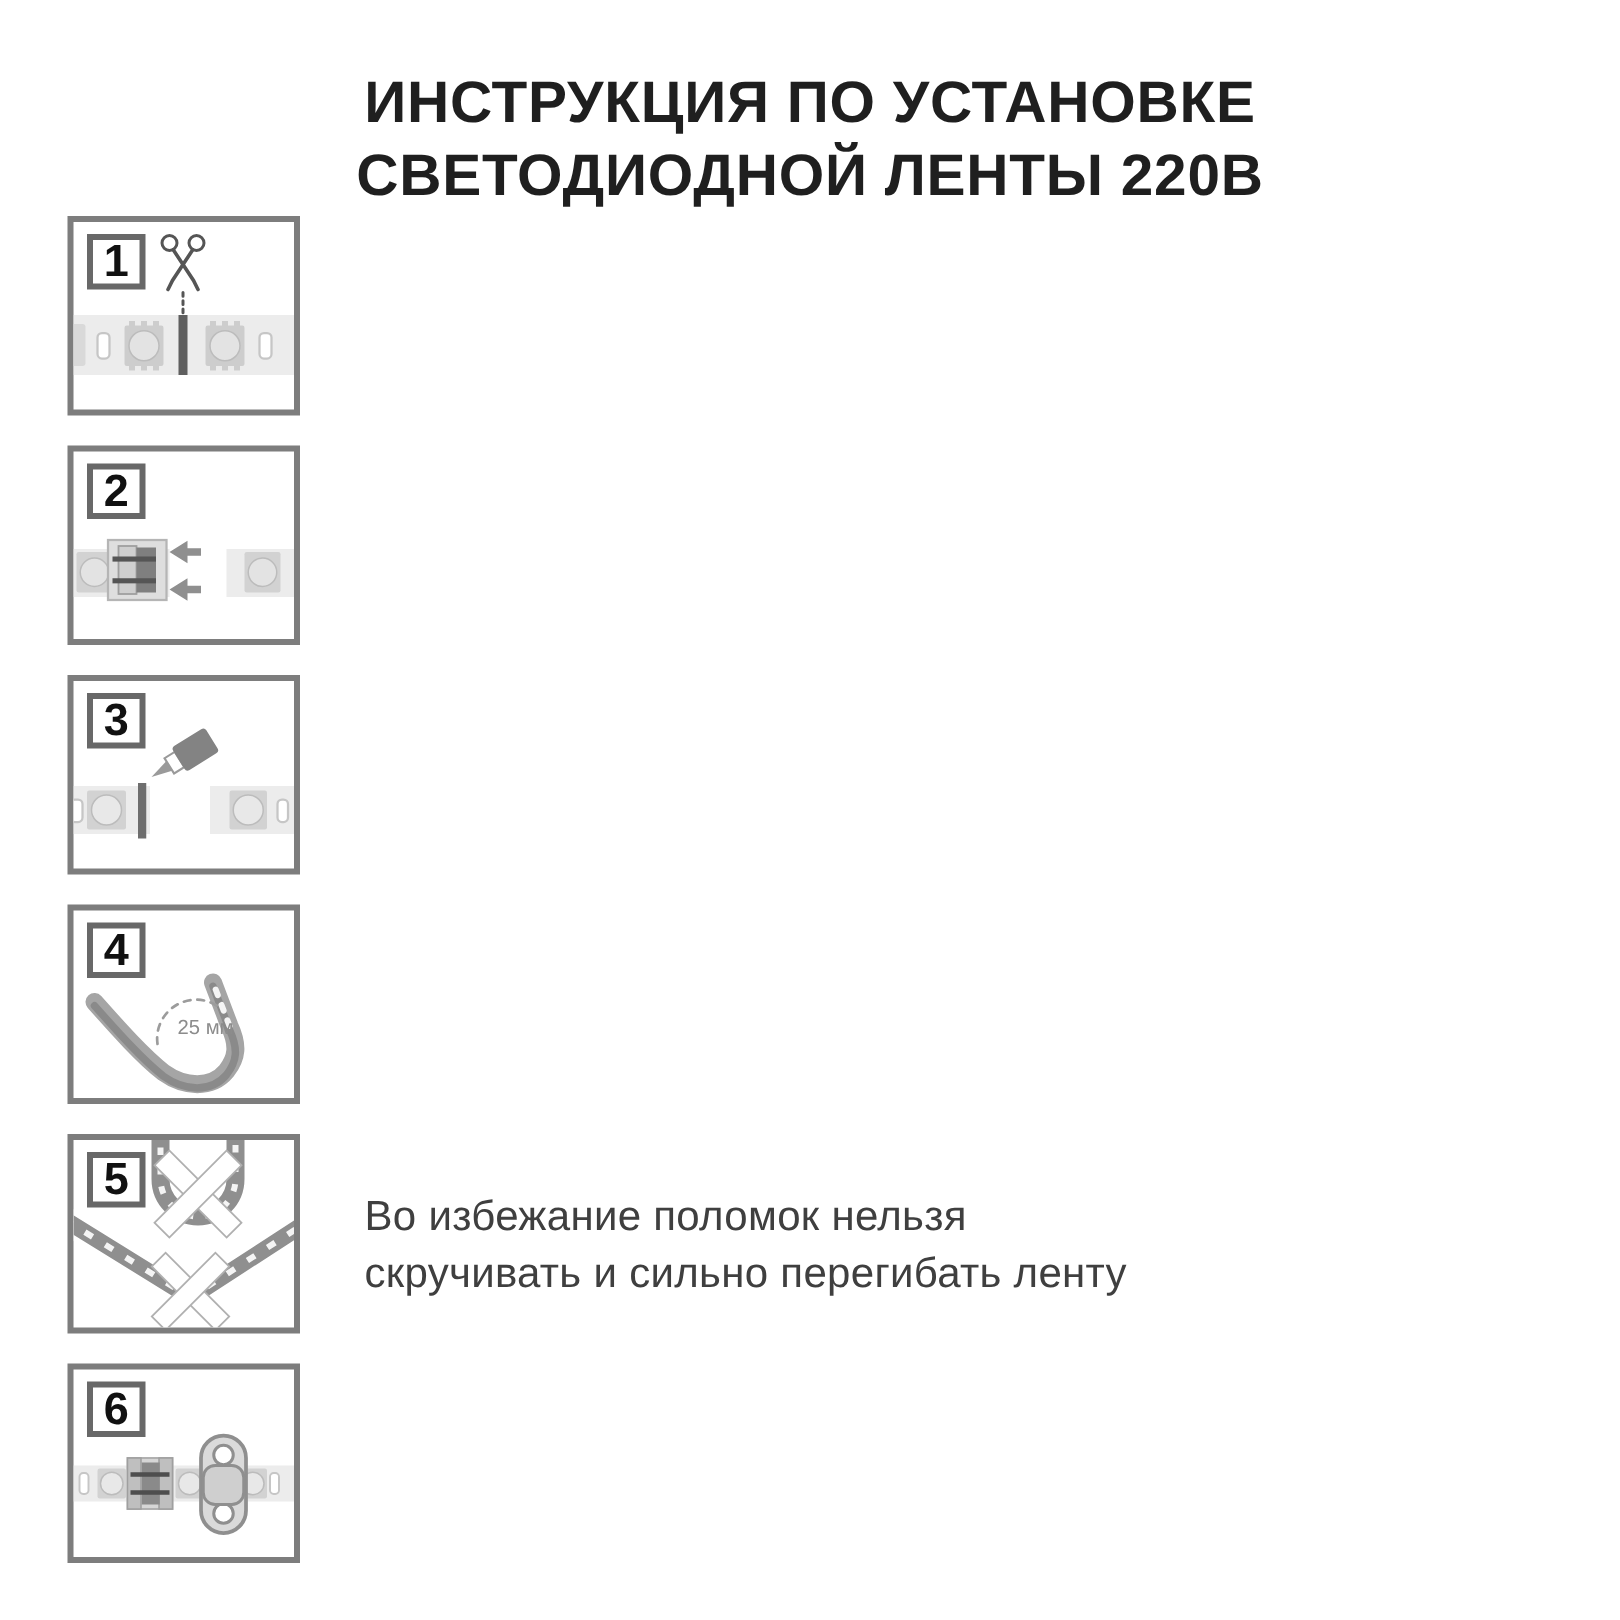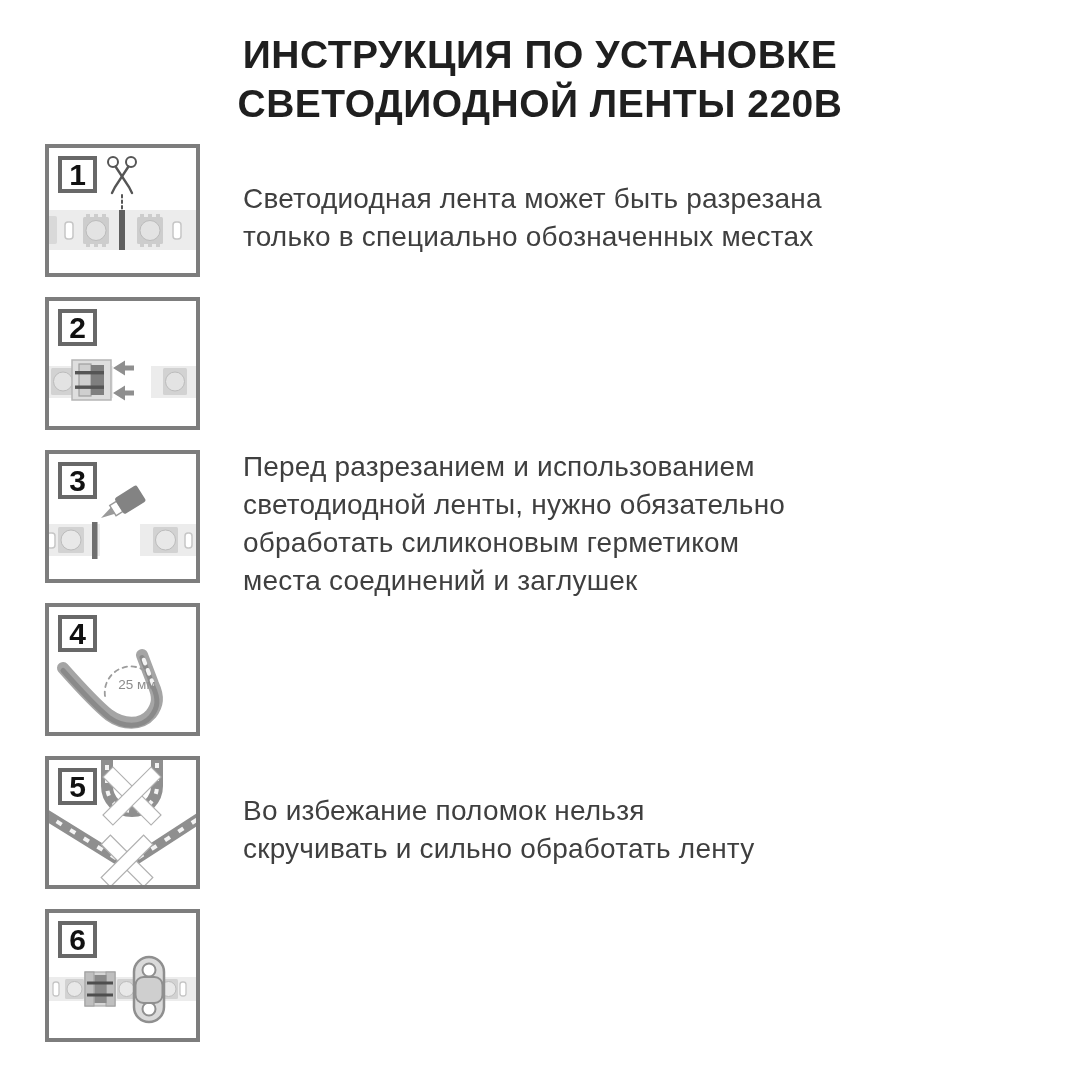--- a/index.html
+++ b/index.html
@@ -1,21 +1,21 @@
 <!DOCTYPE html>
 <html><head>
 <meta charset="utf-8">
 <style>
   html,body{margin:0;padding:0;background:#ffffff;}
   .page{
     position:relative;width:1080px;height:1080px;background:#ffffff;overflow:hidden;
     font-family:"Liberation Sans","DejaVu Sans",sans-serif;
   }
   .title{
-    position:absolute;top:30px;left:0;width:1080px;margin:0;
+    position:absolute;top:44px;left:0;width:1080px;margin:0;
     text-align:center;font-size:39px;line-height:49px;font-weight:700;
     color:#1f1f1f;letter-spacing:0.5px;white-space:pre-line;
   }
   .row{
     position:absolute;left:45px;display:flex;align-items:center;height:133px;
   }
   .illus{
     position:relative;flex:0 0 auto;width:147px;height:125px;
     border:4px solid #7d7d7d;background:#ffffff;overflow:hidden;
   }
@@ -69,22 +69,20 @@
           <circle cx="82" cy="14" r="5" stroke-width="2"></circle>
           <path d="M66.5,18.5 L80,39 L83,45" stroke-width="2.4"></path>
           <path d="M79.5,18.5 L66,39 L63,45" stroke-width="2.4"></path>
           <path d="M73,47 L73,61" stroke-width="2" stroke-dasharray="2.5,3"></path>
         </g>
       </svg>
       <div class="badge">
           <span>1</span>
         </div>
     </div>
-    <p class="desc">Светодиодная лента может быть разрезана
-только в специально обозначенных местах</p>
   </section>
 
   <section class="row r2">
     <div class="illus">
       <svg width="147" height="125" viewBox="0 0 147 125">
         <rect x="-2" y="65" width="66" height="32" fill="#ececec"></rect>
         <g>
           <rect x="2" y="67" width="24" height="27" rx="1.5" fill="#d2d2d2"></rect>
           <circle cx="14" cy="80.5" r="9.5" fill="#e3e3e3" stroke="#bcbcbc" stroke-width="1"></circle>
         </g>
@@ -128,24 +126,20 @@
         <g transform="translate(52,64) rotate(-32)">
           <polygon points="0,0 15,-4 15,4" fill="#9a9a9a"></polygon>
           <rect x="14" y="-6" width="8" height="12" fill="#ffffff" stroke="#9a9a9a" stroke-width="1.4"></rect>
           <rect x="21.5" y="-9.5" width="26" height="19" rx="2.5" fill="#838383"></rect>
         </g>
       </svg>
       <div class="badge">
           <span>3</span>
         </div>
     </div>
-    <p class="desc">Перед разрезанием и использованием
-светодиодной ленты, нужно обязательно
-обработать силиконовым герметиком
-места соединений и заглушек</p>
   </section>
 
   <section class="row r4">
     <div class="illus">
       <svg width="147" height="125" viewBox="0 0 147 125">
         <g fill="none" stroke-linecap="round" stroke-linejoin="round">
           <path d="M14,61 C30,79 46,97 60,108 C74,118 92,119 102,107 C109,98 110,90 104,77 L93,48" stroke="#ffffff" stroke-width="18"></path>
           <path d="M14,61 C30,79 46,97 60,108 C74,118 92,119 102,107 C109,98 110,90 104,77 L93,48" stroke="#a5a5a5" stroke-width="12"></path>
           <path d="M14,61 C30,79 46,97 60,108 C74,118 92,119 102,107 C109,98 110,90 104,77 L93,48" stroke="#8a8a8a" stroke-width="5" transform="translate(0,2.5)"></path>
           <path d="M104,77 L93,48" stroke="#ffffff" stroke-width="4" stroke-dasharray="4,7" opacity="0.9"></path>
@@ -179,21 +173,21 @@
         <g transform="rotate(45,78,101)">
           <rect x="48" y="94.5" width="60" height="13" fill="#ffffff" stroke="#b0b0b0" stroke-width="1.2"></rect>
           <rect x="71.5" y="71" width="13" height="60" fill="#ffffff" stroke="#b0b0b0" stroke-width="1.2"></rect>
         </g>
       </svg>
       <div class="badge">
           <span>5</span>
         </div>
     </div>
     <p class="desc">Во избежание поломок нельзя
-скручивать и сильно обработать ленту</p>
+скручивать и сильно перегибать ленту</p>
   </section>
 
   <section class="row r6">
     <div class="illus">
       <svg width="147" height="125" viewBox="0 0 147 125">
         <rect x="-2" y="64" width="151" height="24" fill="#ececec"></rect>
         <rect x="4" y="69" width="6" height="14" rx="2.5" fill="#ffffff" stroke="#c6c6c6" stroke-width="1.3"></rect>
         <g>
           <rect x="16" y="66" width="19" height="20" rx="1.5" fill="#d2d2d2"></rect>
           <circle cx="25.5" cy="76" r="7.5" fill="#e8e8e8" stroke="#bcbcbc" stroke-width="1"></circle>

